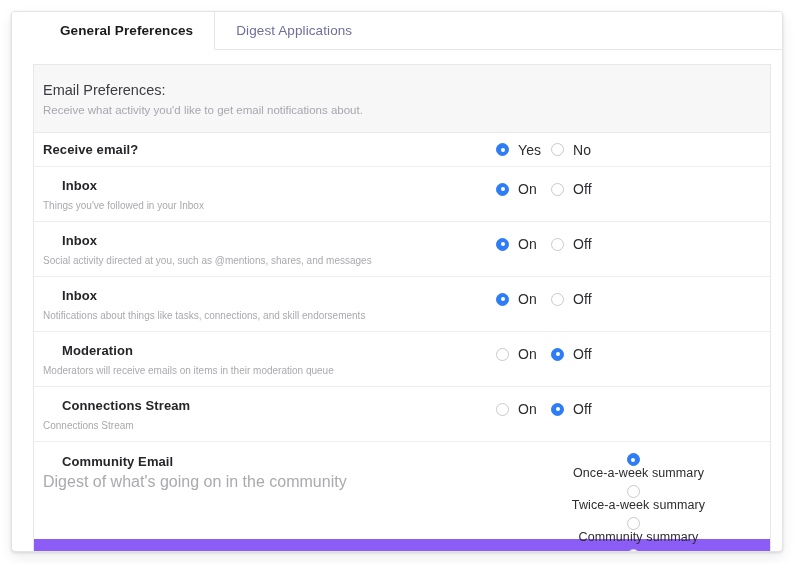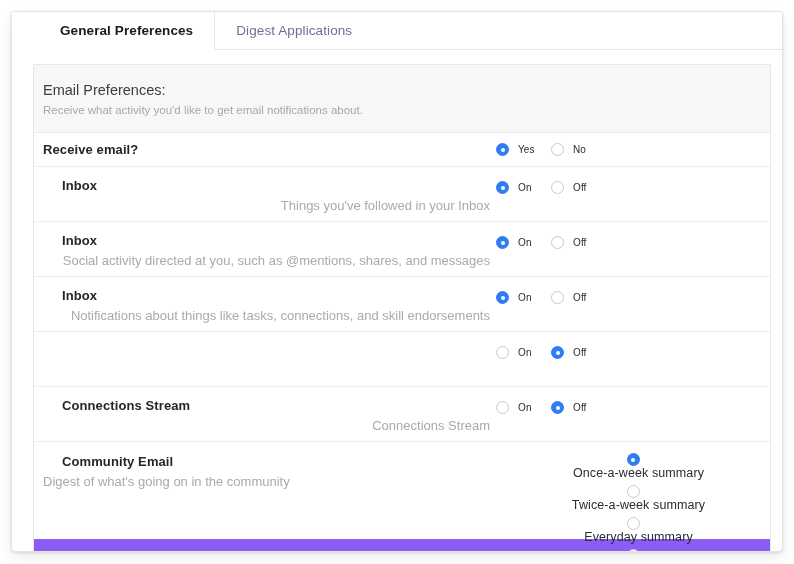--- a/index.html
+++ b/index.html
@@ -132,40 +132,39 @@
   .row.setting { height: 55px; }
   .row.setting .row-left { padding-top: 11px; }
   .row.setting .label {
     font-size: 13px;
     font-weight: 700;
     color: #25252a;
     letter-spacing: 0.1px;
     padding-left: 19px;
   }
   .row.setting .desc {
-    font-size: 13px;
+    font-size: 10px;
     color: #a9a9af;
     margin-top: 5px;
     line-height: 15px;
-    text-align: right;
   }
   .row.setting .row-right { padding-top: 14px; }
 
   
   .row.digest { height: 97px; border-bottom: 0; }
   .row.digest .row-left { padding-top: 12px; }
   .row.digest .label {
     font-size: 13px;
     font-weight: 700;
     color: #25252a;
     letter-spacing: 0.1px;
     padding-left: 19px;
   }
   .row.digest .desc {
-    font-size: 13px;
+    font-size: 16px;
     color: #a9a9af;
     margin-top: 5px;
     line-height: 15px;
   }
   .row.digest .row-right { padding-top: 11px; }
 
   
   .radio-inline { display: flex; align-items: center; }
   .radio-opt {
     display: flex;
@@ -200,21 +199,21 @@
     left: 50%;
     top: 50%;
     width: 4px;
     height: 4px;
     margin-left: -2px;
     margin-top: -2px;
     border-radius: 50%;
     background: #ffffff;
   }
   .radio-label {
-    font-size: 10px;
+    font-size: 14px;
     color: #2c2c31;
     margin-left: 9px;
     white-space: nowrap;
     letter-spacing: 0.1px;
   }
   .radio-stack .radio-label { font-size: 12.5px; margin-left: 11px; }
 
   
   .opt-a { width: 55px; margin-right: 0; }
 </style>
@@ -309,20 +308,22 @@
           <div class="radio-opt">
             <span class="radio"></span>
             <span class="radio-label">Off</span>
           </div>
         </div>
       </div>
     </div>
 
     <div class="row setting">
       <div class="row-left">
+        <div class="label">Moderation</div>
+        <div class="desc">Moderators will receive emails on items in their moderation queue</div>
       </div>
       <div class="row-right">
         <div class="radio-inline">
           <div class="radio-opt opt-a">
             <span class="radio"></span>
             <span class="radio-label">On</span>
           </div>
           <div class="radio-opt">
             <span class="radio checked"></span>
             <span class="radio-label">Off</span>
@@ -360,21 +361,21 @@
           <div class="radio-opt">
             <span class="radio checked"></span>
             <span class="radio-label">Once-a-week summary</span>
           </div>
           <div class="radio-opt">
             <span class="radio"></span>
             <span class="radio-label">Twice-a-week summary</span>
           </div>
           <div class="radio-opt">
             <span class="radio"></span>
-            <span class="radio-label">Everyday summary</span>
+            <span class="radio-label">Community summary</span>
           </div>
           <div class="radio-opt">
             <span class="radio"></span>
             <span class="radio-label">Never</span>
           </div>
         </div>
       </div>
     </div>
 
   </div>

